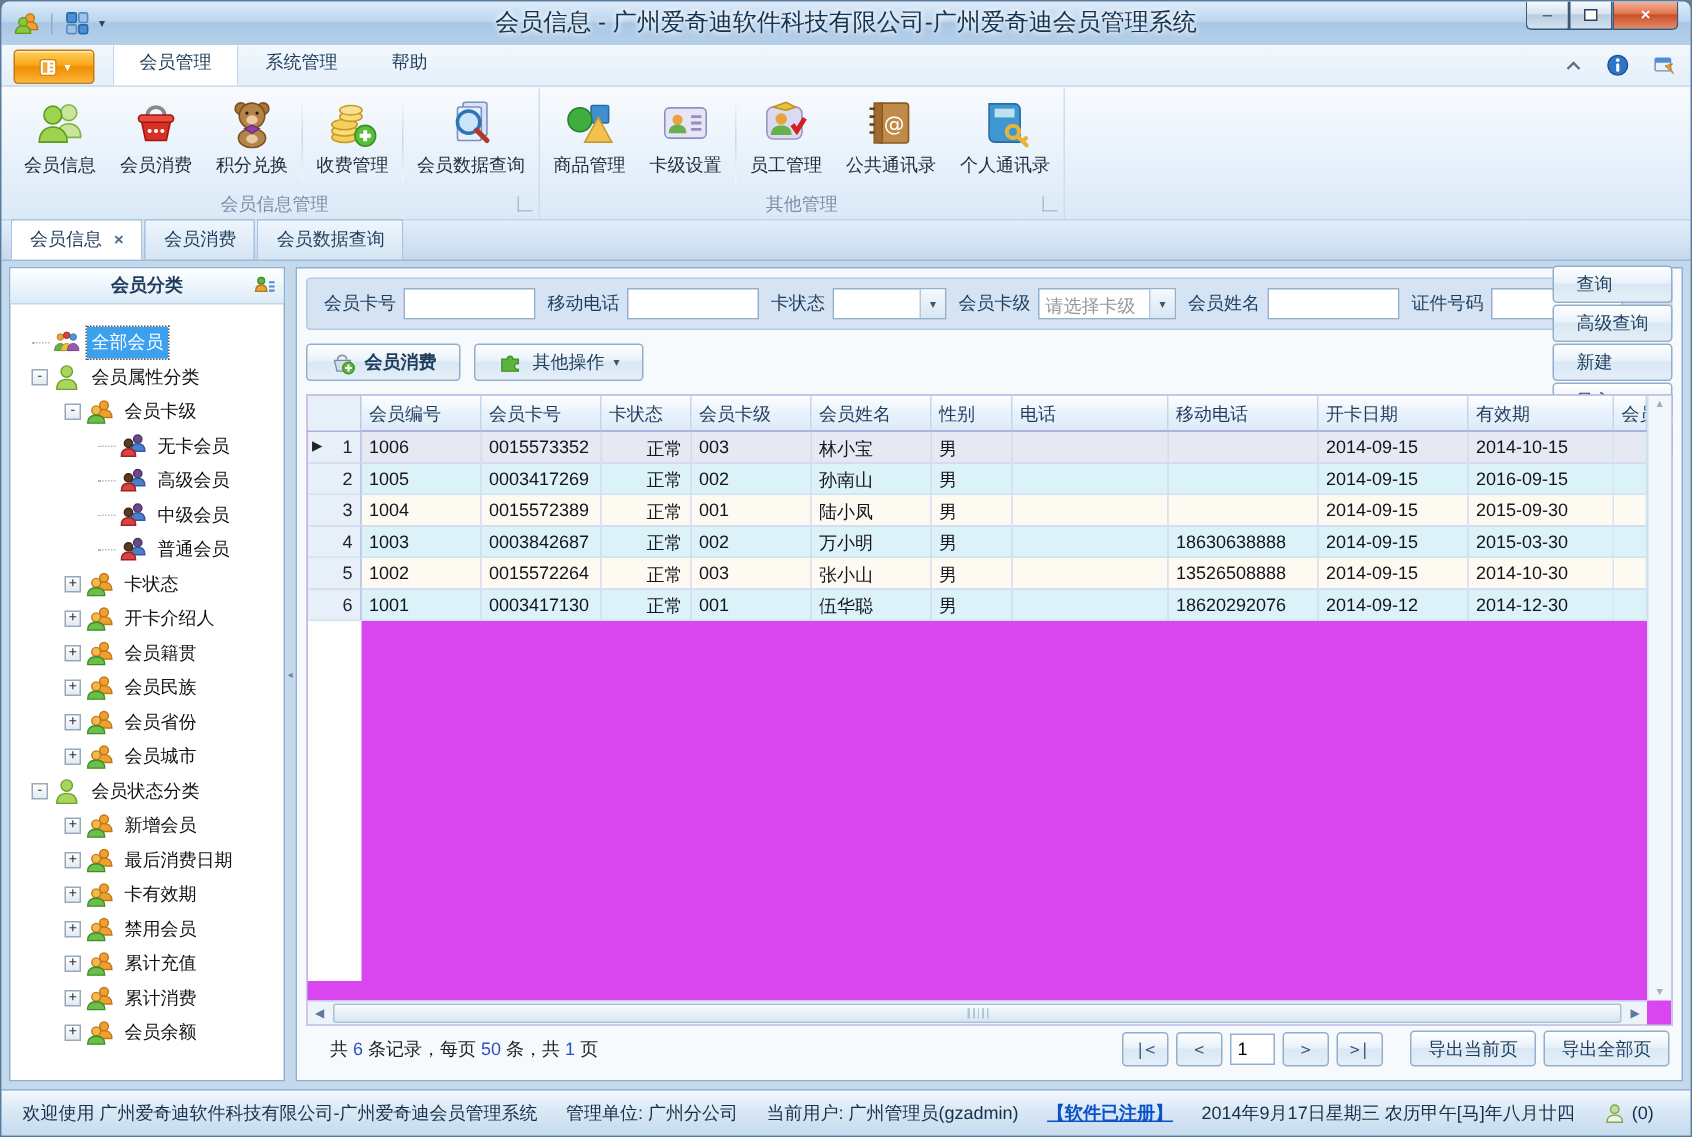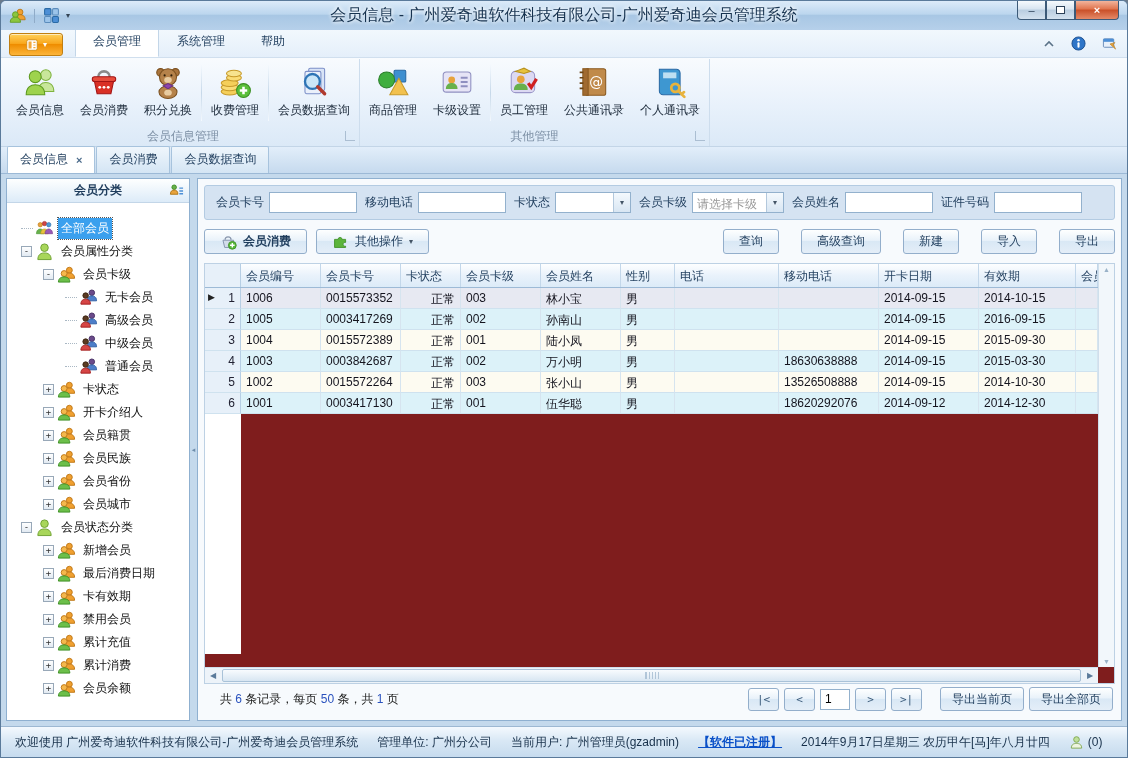--- a/index.html
+++ b/index.html
@@ -107,25 +107,25 @@
 
   
   .actionbar { height: 32px; flex: none; display: flex; align-items: center; gap: 9px; margin-top: 5px; }
   .btn { height: 25px; border: 1px solid #93aecb; border-radius: 3px; padding: 0 15px;
     background: linear-gradient(#feffff, #e9f2fa 45%, #d9e8f5 50%, #e4eef8);
     font-size: 12px; color: #1e3c5c; display: inline-flex; align-items: center; gap: 6px;
     white-space: nowrap; }
   .btn b { font-weight: bold; }
   .btn .svg16 { width: 17px; height: 17px; }
   .btn .caret { font-size: 8px; color: #456; }
-  .ab-right { margin-left: auto; display: flex; gap: 22px; }
+  .ab-right { margin-left: auto; display: flex; gap: 1px; flex-direction: column; }
 
   
   .gridzone { flex: 1; min-height: 0; margin-top: 6px; border: 1px solid #bdd1e4;
-    background: #7f1d1d; display: flex; flex-direction: column; position: relative; gap: 13px; }
+    background: #d946ef; display: flex; flex-direction: column; position: relative; gap: 13px; }
   .grid-scroll { flex: 1; margin-right: 16px; overflow: hidden; display: flex; flex-direction: column; }
   .grow { display: grid; flex: none; }
   .ghead { height: 24px; background: linear-gradient(#fdfeff, #e9f2fb 50%, #dcebf8);
     border-bottom: 1px solid #9dbad6; font-size: 12px; color: #1e3c5c; }
   .ghead > div { padding: 4px 5px; border-right: 1px solid #c3d7ea; overflow: hidden; white-space: nowrap; }
   .gr { height: 21px; font-size: 12px; color: #14141e; }
   .gr > div { padding: 3px 5px; border-right: 1px solid #d6e4ef; border-bottom: 1px solid #cfe2ef;
     overflow: hidden; white-space: nowrap; }
   .gr .ind, .ghead .ind { background: #e7f0f9; border-right: 1px solid #b6cee4; text-align: right;
     padding-right: 5px; color: #223; position: relative; }

